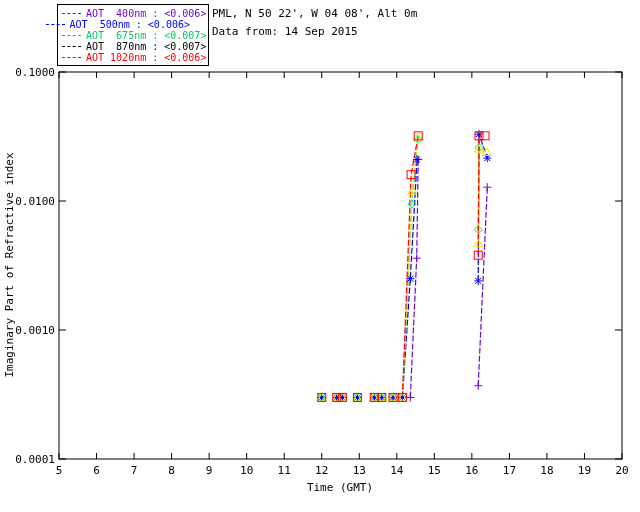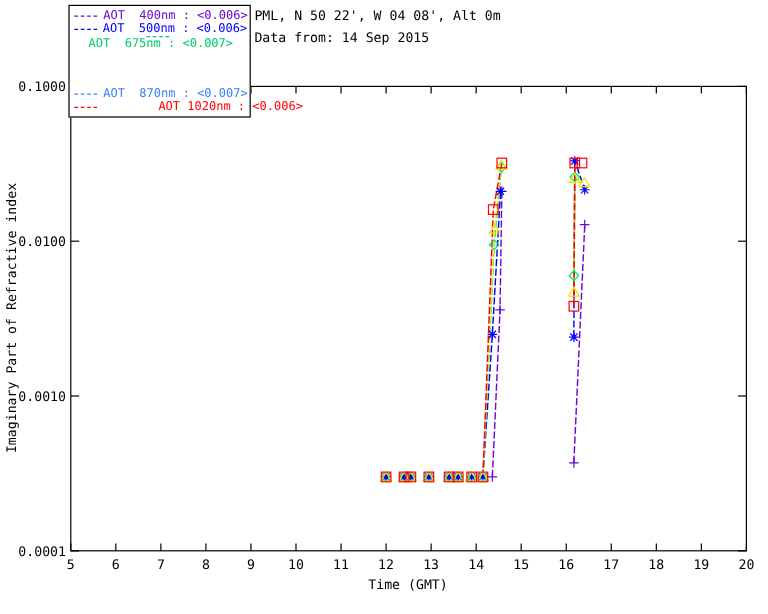--- a/index.html
+++ b/index.html
@@ -1,21 +1,21 @@
 <!DOCTYPE html>
 <html><head>
 <meta charset="utf-8">
 <style>
   html,body { margin:0; padding:0; background:#fff; }
   .screen { position:relative; width:640px; height:512px; background:#ffffff; overflow:hidden;
             font-family:"DejaVu Sans Mono", monospace; }
   svg { position:absolute; left:0; top:0; }
   .txt { font-family:"DejaVu Sans Mono", monospace; font-size:11px; fill:#000000; }
   .legend { position:absolute; left:57px; top:4px; width:152px; border:1px solid #000;
-            background:#fff; padding:3px 2px 2px 4px; box-sizing:border-box; }
+            background:#fff; padding:3px 18px 2px 4px; box-sizing:border-box; }
   .legend-row { display:flex; align-items:center; height:11px; }
   .legend-dash { display:inline-block; width:19px; height:0; border-top:1px dashed currentColor;
                  margin-right:5px; flex:none; }
   .legend-label { font-size:10px; white-space:pre; line-height:11px; }
 </style>
 </head>
 <body>
 
 <div class="screen">
   <svg width="640" height="512" viewBox="0 0 640 512">
@@ -164,26 +164,26 @@
   </svg>
   <div class="legend" id="legend">
       <div class="legend-row" style="color: rgb(106, 10, 214);">
         <span class="legend-dash"></span>
         <span class="legend-label">AOT  400nm : &lt;0.006&gt;</span>
       </div>
       <div class="legend-row" style="color: rgb(0, 0, 255); justify-content: flex-end;">
         <span class="legend-dash"></span>
         <span class="legend-label">AOT  500nm : &lt;0.006&gt;</span>
       </div>
-      <div class="legend-row" style="color: rgb(0, 204, 102); flex-direction: column;">
+      <div class="legend-row" style="color: rgb(0, 204, 102);">
         <span class="legend-dash"></span>
         <span class="legend-label">AOT  675nm : &lt;0.007&gt;</span>
       </div>
-      <div class="legend-row" style="color: #3b82f6; margin-top: 32px;">
+      <div class="legend-row" style="color: #000000;">
         <span class="legend-dash"></span>
         <span class="legend-label">AOT  870nm : &lt;0.007&gt;</span>
       </div>
-      <div class="legend-row" style="color: rgb(255, 0, 0); gap: 46px;">
+      <div class="legend-row" style="color: rgb(255, 0, 0);">
         <span class="legend-dash"></span>
         <span class="legend-label">AOT 1020nm : &lt;0.006&gt;</span>
       </div>
     </div>
 </div>
 
 </body></html>

